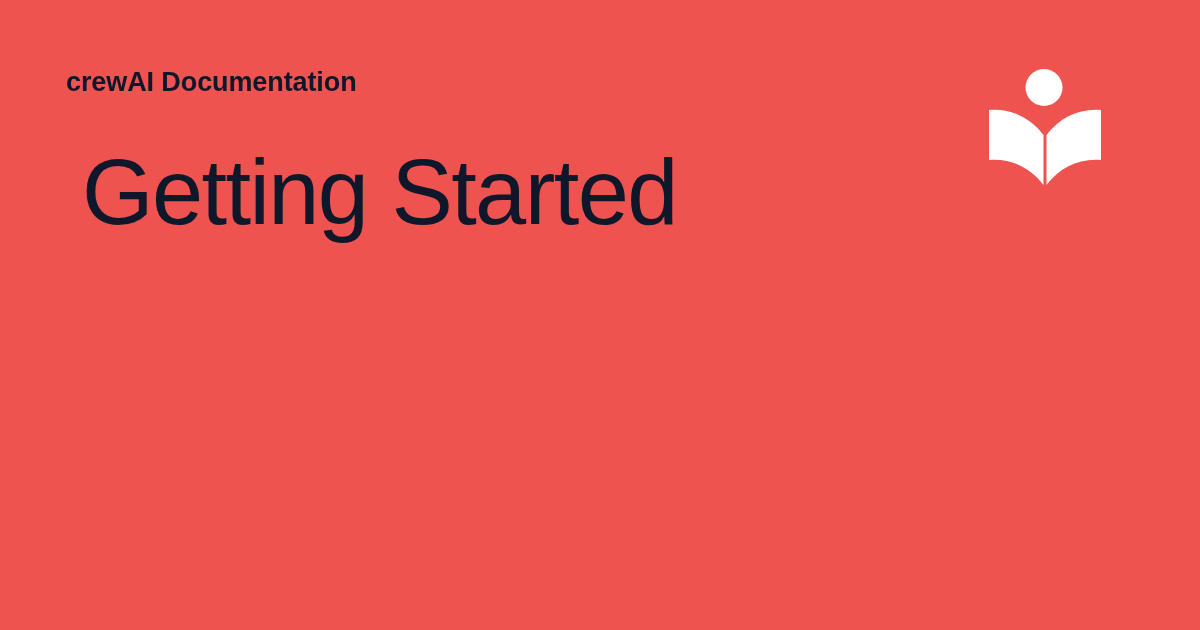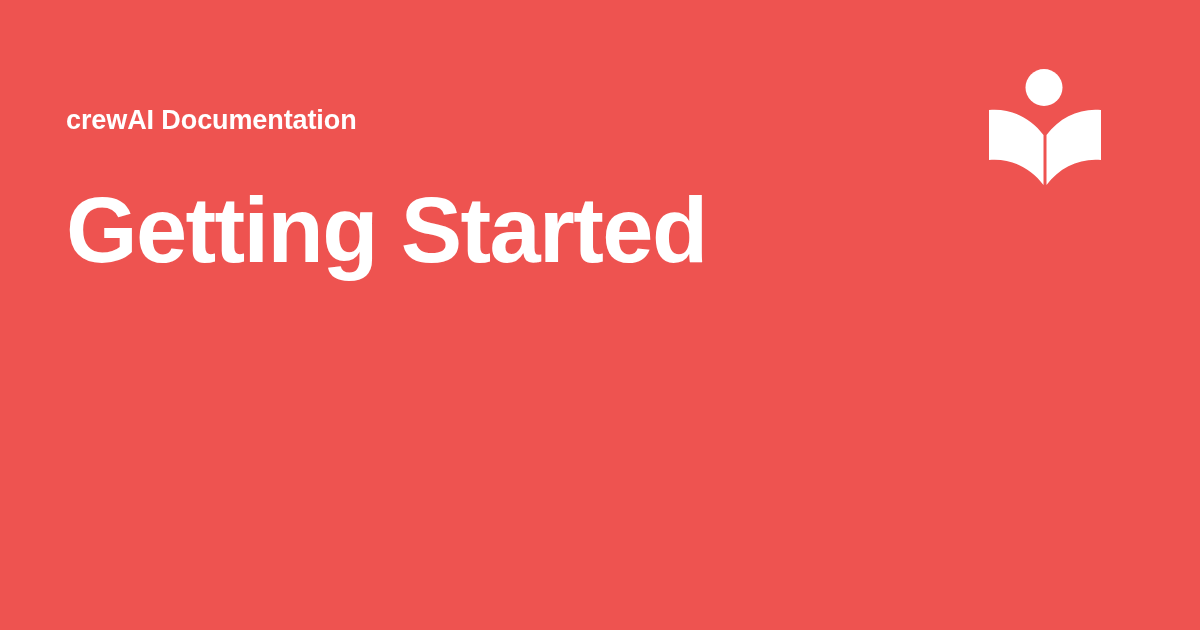--- a/index.html
+++ b/index.html
@@ -32,36 +32,35 @@
     width: 820px;
   }
 
   #eyebrow {
     display: block;
     font-family: "Liberation Sans", sans-serif;
     font-size: 27px;
     font-weight: bold;
     line-height: 40px;
     letter-spacing: -0.1px;
-    color: #ffffff;
+    color: #0f172a;
     white-space: nowrap;
-    margin-top: 38px;
   }
 
   #page-title {
     display: block;
-    margin: 0;
+    margin: 16px;
     padding: 0;
     margin-top: 42px;
     font-family: "Liberation Sans", sans-serif;
     font-size: 92px;
-    font-weight: bold;
+    font-weight: normal;
     line-height: 96px;
     letter-spacing: -1.6px;
-    color: #ffffff;
+    color: #0f172a;
     white-space: nowrap;
   }
 
   
   #logo-mark {
     position: absolute;
     left: 986px;
     top: 64px;
     width: 118px;
     height: 128px;

